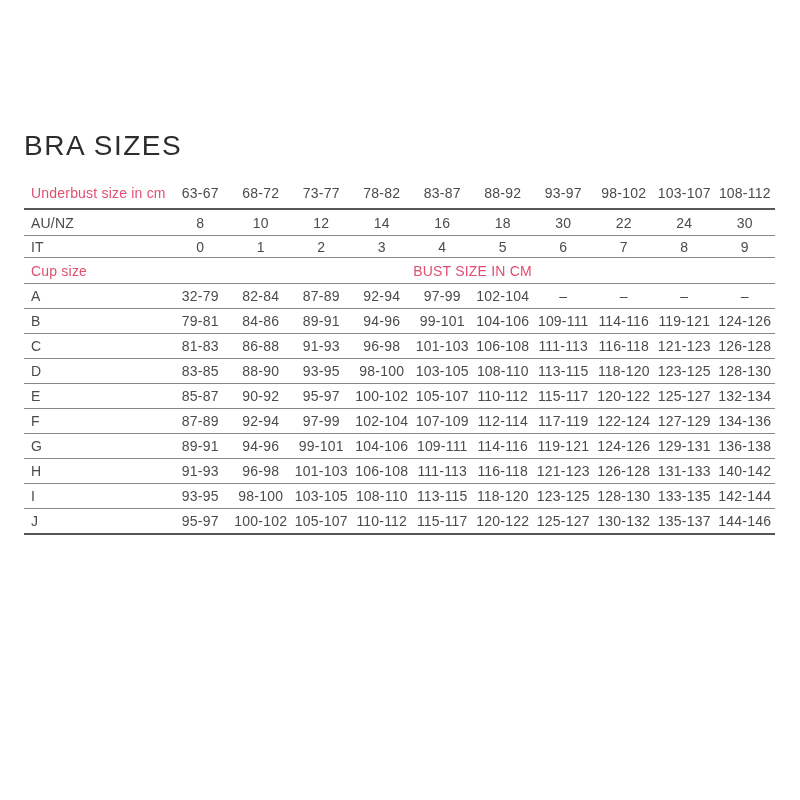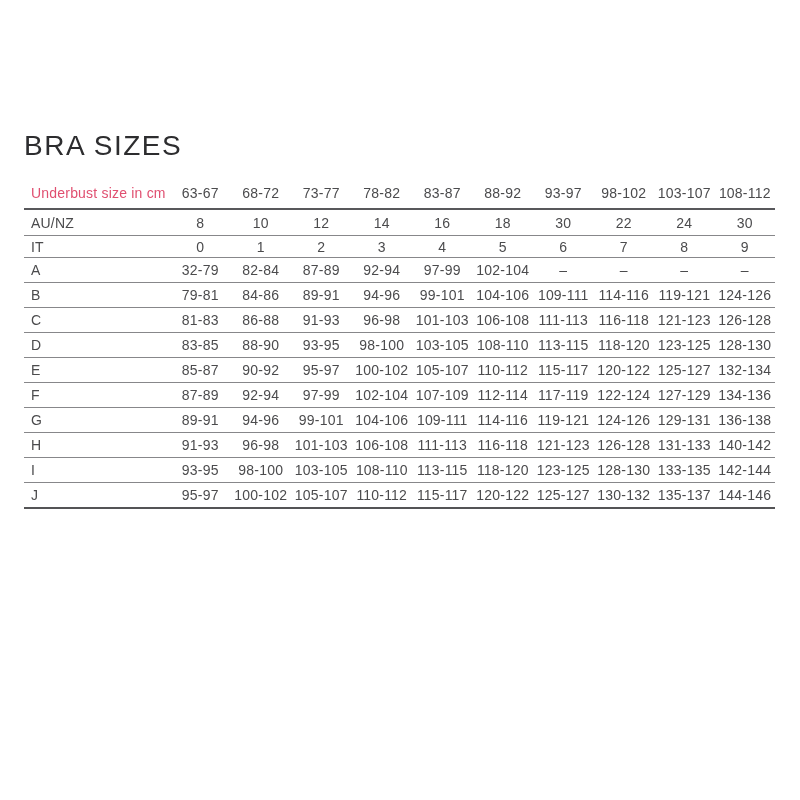--- a/index.html
+++ b/index.html
@@ -121,20 +121,24 @@
           <td class="val">1</td>
           <td class="val">2</td>
           <td class="val">3</td>
           <td class="val">4</td>
           <td class="val">5</td>
           <td class="val">6</td>
           <td class="val">7</td>
           <td class="val">8</td>
           <td class="val">9</td>
         </tr>
+        <tr class="cup-header-row">
+          <td class="label pink">Cup size</td>
+          <td class="section pink" colspan="10">BUST SIZE IN CM</td>
+        </tr>
         <tr class="cup-row">
           <td class="label">A</td>
           <td class="val">32-79</td>
           <td class="val">82-84</td>
           <td class="val">87-89</td>
           <td class="val">92-94</td>
           <td class="val">97-99</td>
           <td class="val">102-104</td>
           <td class="val">–</td>
           <td class="val">–</td>

